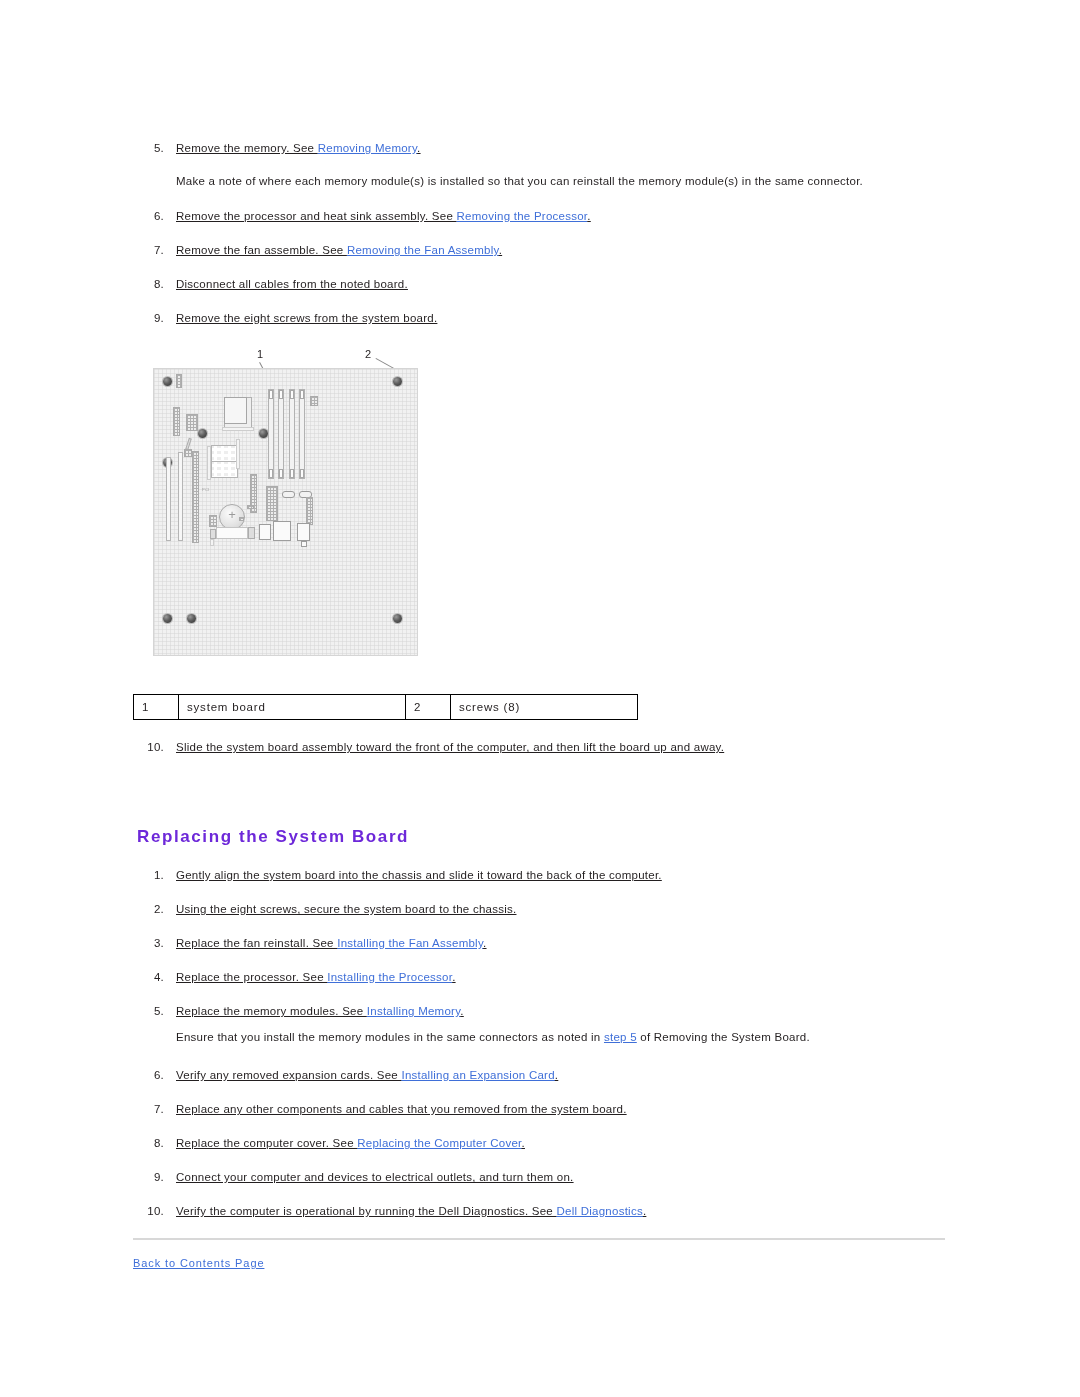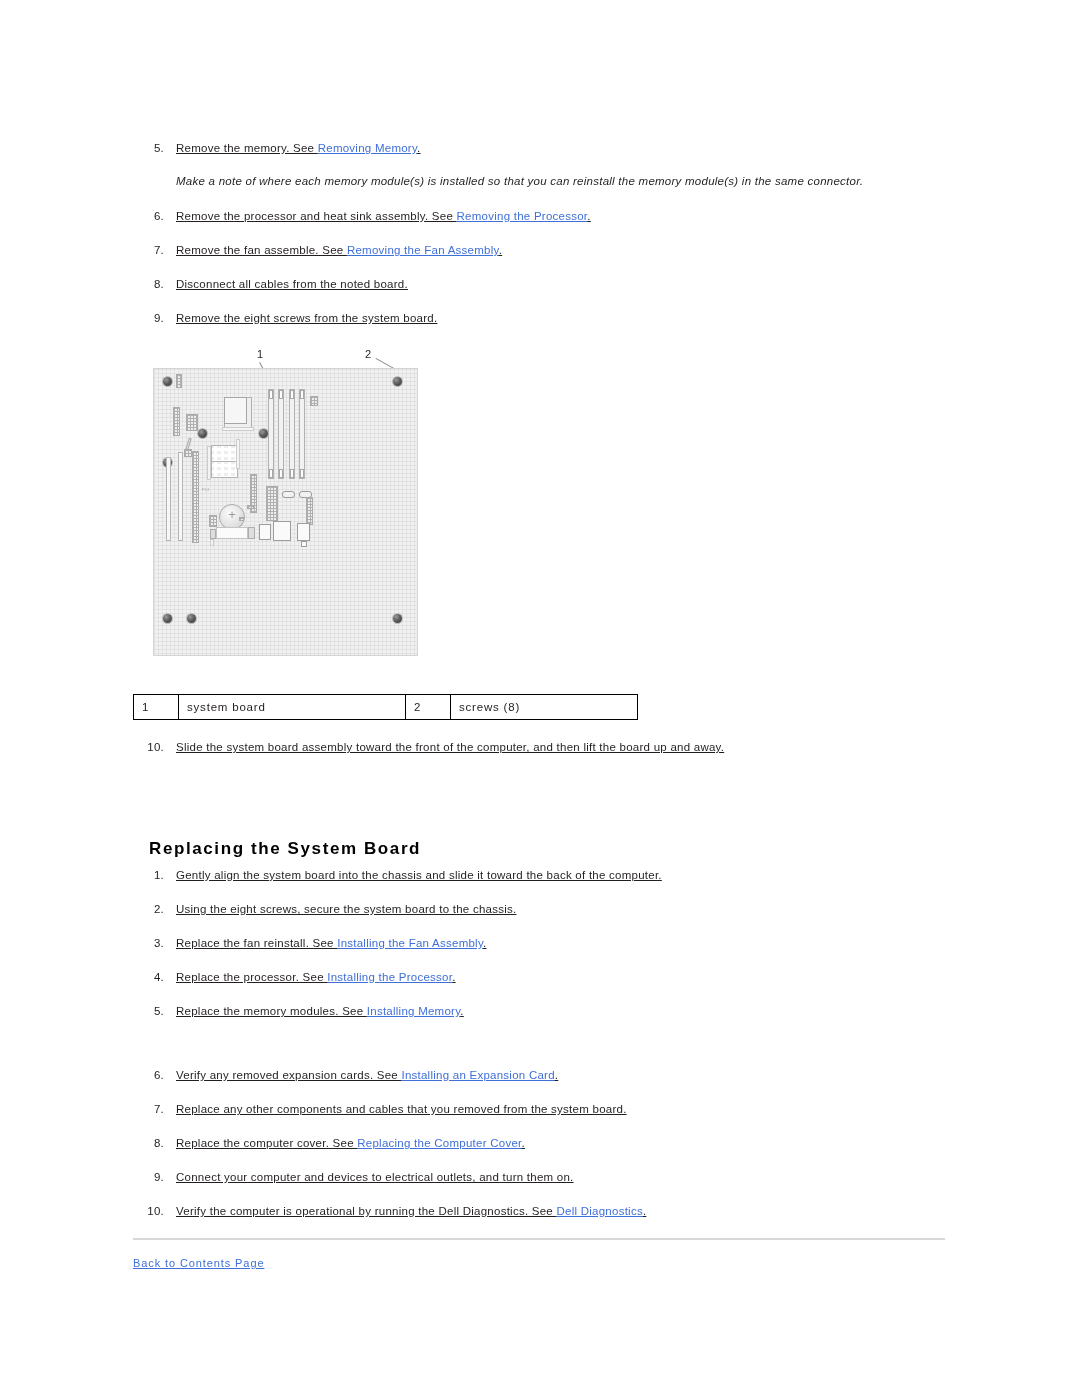--- a/index.html
+++ b/index.html
@@ -41,34 +41,33 @@
   .step .txt {
     display: block;
     margin-left: 36px;
     text-decoration: underline;
   }
   .para {
     font-size: 11.5px;
     line-height: 15px;
     letter-spacing: 0.25px;
     color: #231f20;
-    font-style: italic;
   }
   a.lnk, .lnk {
     color: #3f6fd8;
     text-decoration: underline;
     cursor: pointer;
   }
 
   h2.section-title {
     font-size: 17px;
     font-weight: bold;
-    color: #000000;
+    color: #6d28d9;
     letter-spacing: 1.6px;
-    margin: 16px;
+    margin: 4px;
   }
 
   
   table.legend {
     border-collapse: collapse;
     border: 1.5px solid #000;
     font-size: 11.5px;
     letter-spacing: 0.8px;
     table-layout: fixed;
   }
@@ -446,20 +445,23 @@
 
   <div style="position:absolute; left:140px; top:1004px; width:860px;">
     <div class="step">
       <span class="num">5.</span>
       <span class="txt">
         <span>Replace the memory modules. See </span><span class="lnk">Installing Memory</span><span>.</span>
       </span>
     </div>
   </div>
 
+  <div class="para" style="position:absolute; left:176px; top:1030px; width:860px;">
+    <span>Ensure that you install the memory modules in the same connectors as noted in </span><span class="lnk">step 5</span><span> of Removing the System Board.</span>
+  </div>
 
   <div style="position:absolute; left:140px; top:1068px; width:860px;">
     <div class="step">
       <span class="num">6.</span>
       <span class="txt">
         <span>Verify any removed expansion cards. See </span><span class="lnk">Installing an Expansion Card</span><span>.</span>
       </span>
     </div>
   </div>
 

